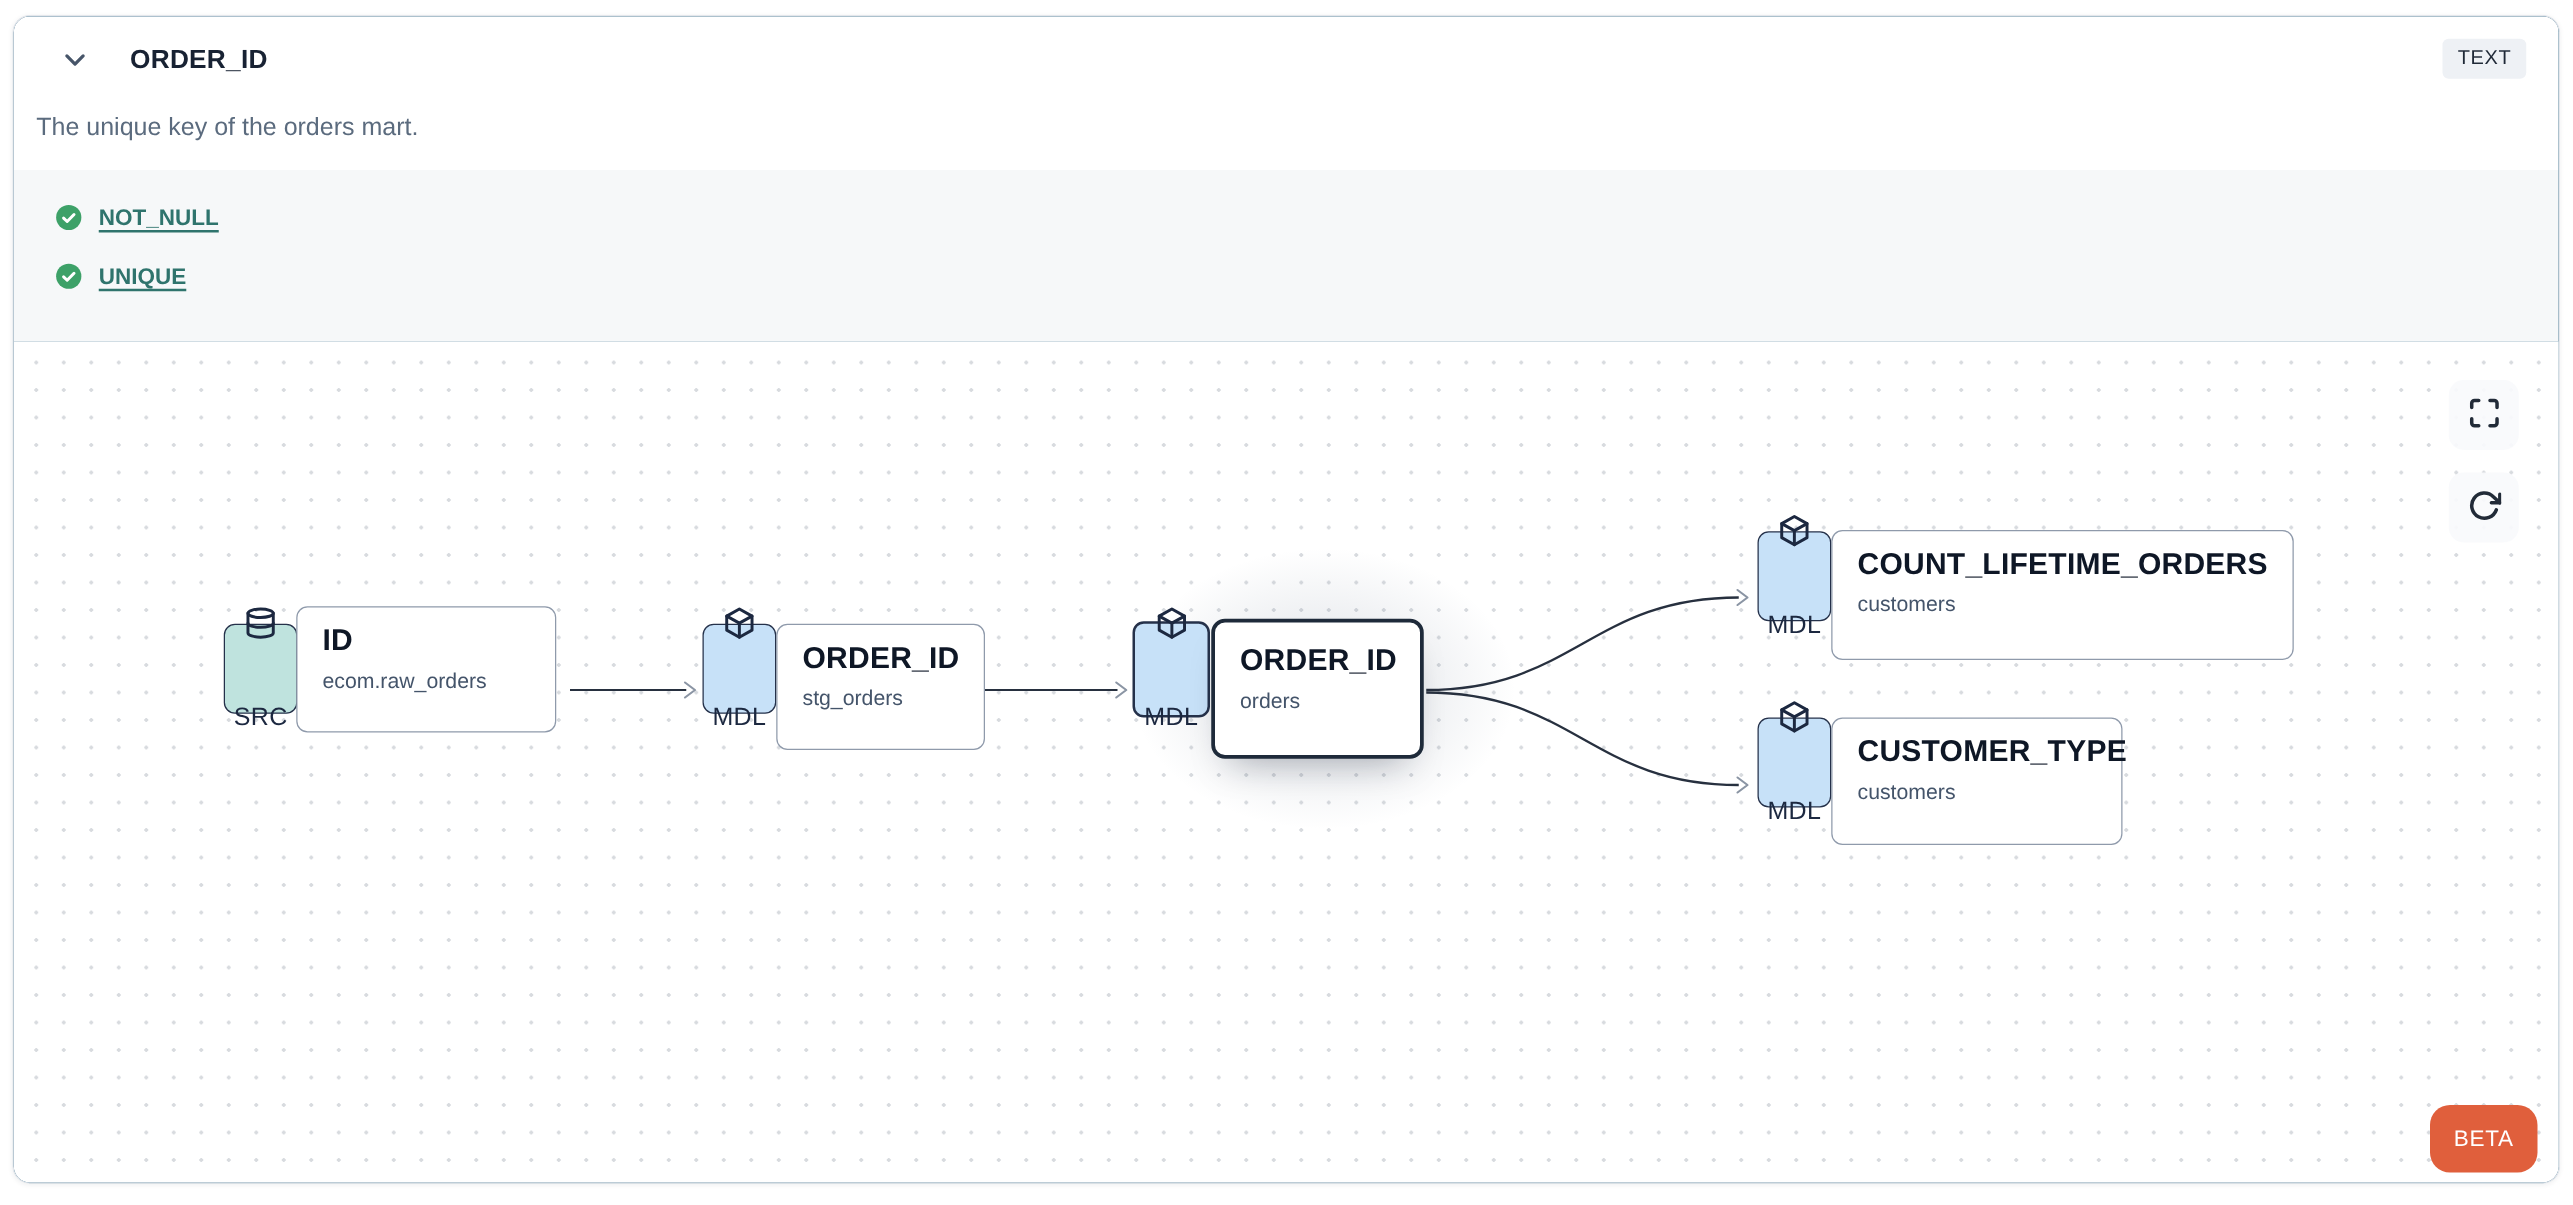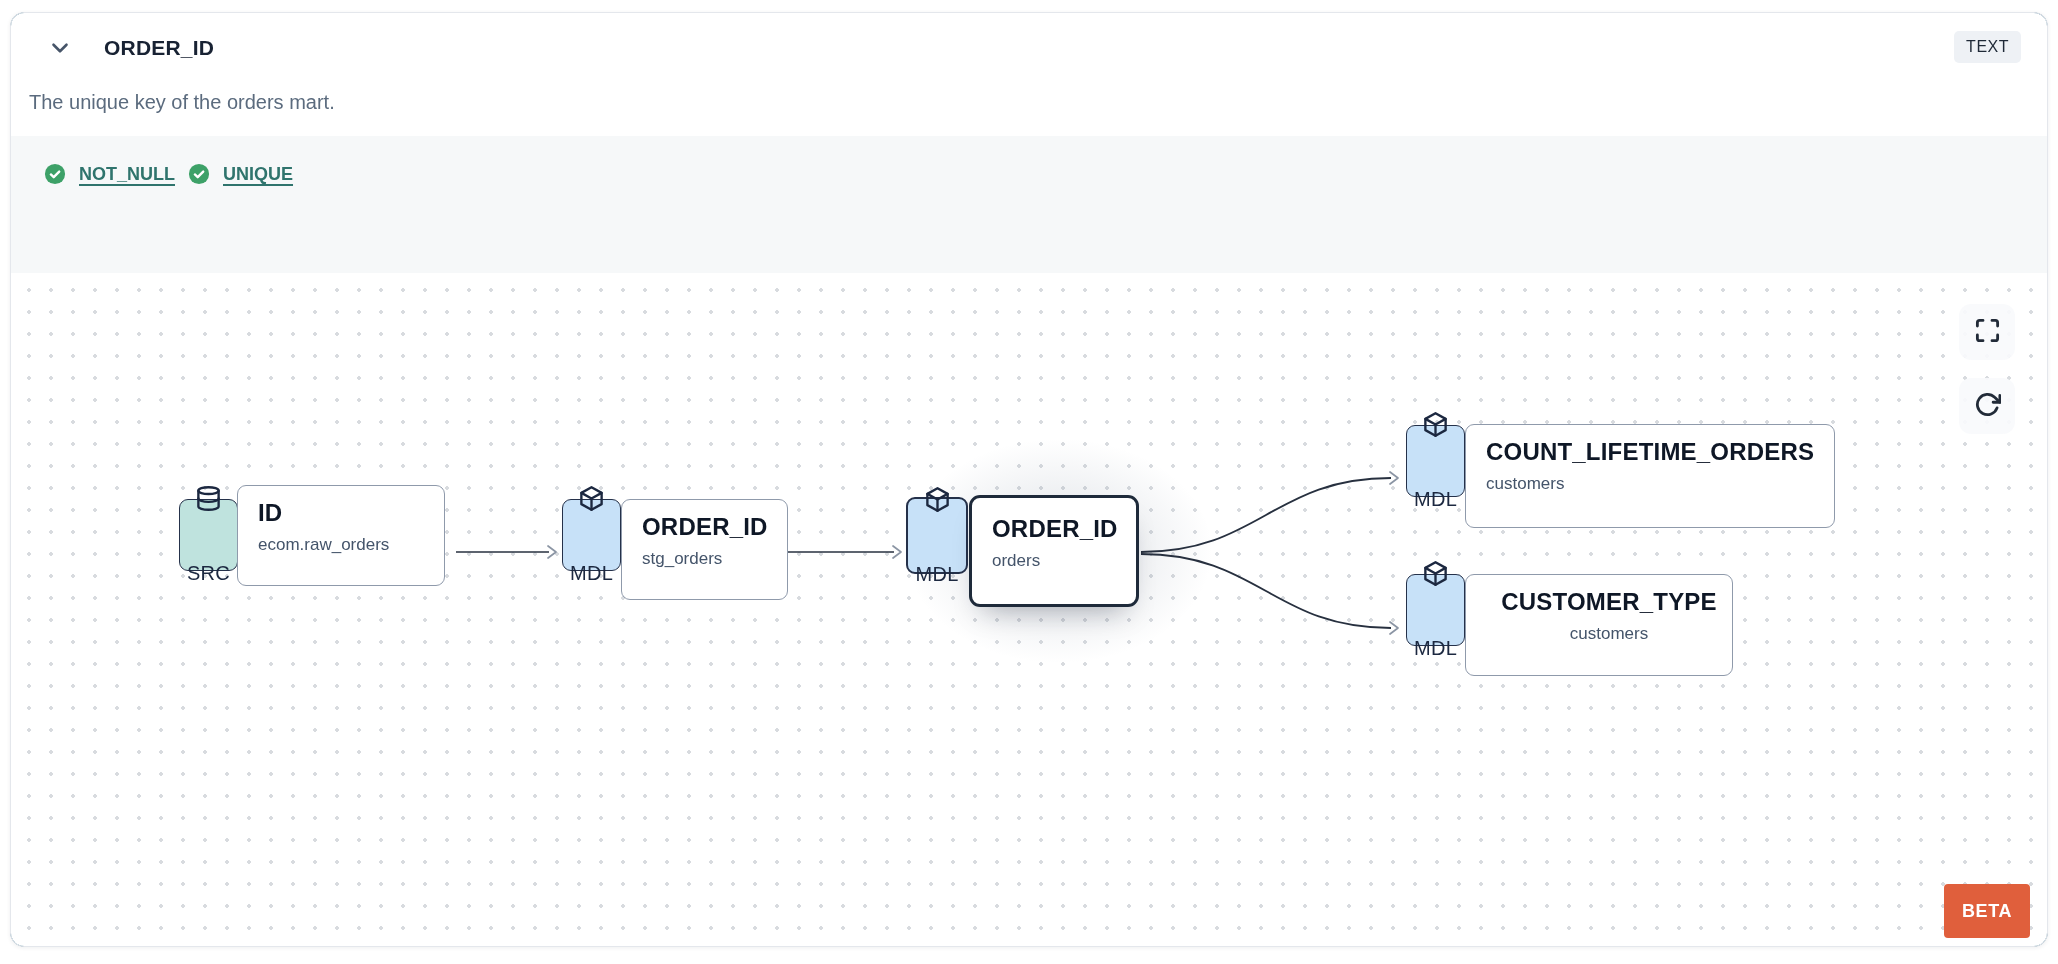--- a/index.html
+++ b/index.html
@@ -32,21 +32,21 @@
   }
   .col-desc {
     position: absolute; left: 18px; top: 78px;
     font-size: 20px; color: #5b6b7e;
   }
 
   
   .tests {
     position: absolute; left: 0; top: 123px; width: 100%; height: 137px;
     background: #f6f8f9; padding: 21px 0 0 33px;
-    display: flex; flex-direction: row; gap: 13px;
+    display: flex; flex-direction: column; gap: 13px;
   }
   .test-row { display: flex; align-items: center; gap: 13px; height: 34px; }
   .check-ic { width: 22px; height: 22px; flex: 0 0 auto; }
   .test-link {
     font-size: 18px; font-weight: 600; color: #2f746d;
     text-decoration: underline; text-underline-offset: 4px; text-decoration-thickness: 1.5px;
     cursor: pointer;
   }
 
   
@@ -86,36 +86,36 @@
   .n1 .ncard  { left: 226px; top: 212px; width: 208px; height: 101px; }
   .n2 .nbadge { left: 551px; top: 226px; }
   .n2 .ncard  { left: 610px; top: 226px; width: 167px; height: 101px; }
   .n3 .nbadge { left: 895px; top: 224px; width: 62px; height: 77px; border-width: 2.5px; }
   .n3 .ncard  { left: 958px; top: 222px; width: 170px; height: 112px;
                 border: 3px solid #1e2a3a; border-radius: 11px; padding-top: 17px;
                 box-shadow: 0 16px 28px -14px rgba(15,23,42,0.35); }
   .n4 .nbadge { left: 1395px; top: 152px; }
   .n4 .ncard  { left: 1454px; top: 151px; width: 370px; height: 104px; }
   .n5 .nbadge { left: 1395px; top: 301px; }
-  .n5 .ncard  { left: 1454px; top: 301px; width: 268px; height: 102px; text-align: center; }
+  .n5 .ncard  { left: 1454px; top: 301px; width: 233px; height: 102px; }
 
   
   .ctrl-btn {
     position: absolute; width: 56px; height: 56px; border: none; border-radius: 12px;
     background: rgba(248,250,252,0.92); color: #222b38; cursor: pointer;
     display: flex; align-items: center; justify-content: center;
   }
   .ctrl-fullscreen { left: 1948px; top: 31px; }
   .ctrl-refresh    { left: 1948px; top: 105px; }
   .ctrl-btn svg { width: 27px; height: 27px; }
 
   .beta-badge {
     position: absolute; left: 1933px; top: 611px; width: 86px; height: 54px;
-    background: #e05f3c; border-radius: 4px; color: #ffffff;
-    font-size: 18px; font-weight: 700; letter-spacing: 0.6px;
+    background: #e05f3c; border-radius: 16px; color: #ffffff;
+    font-size: 18px; font-weight: 400; letter-spacing: 0.6px;
     display: flex; align-items: center; justify-content: center;
   }
 </style>
 </head>
 <body>
 
 <div class="card">
 
   <div class="hdr">
     <button class="chev-btn">

